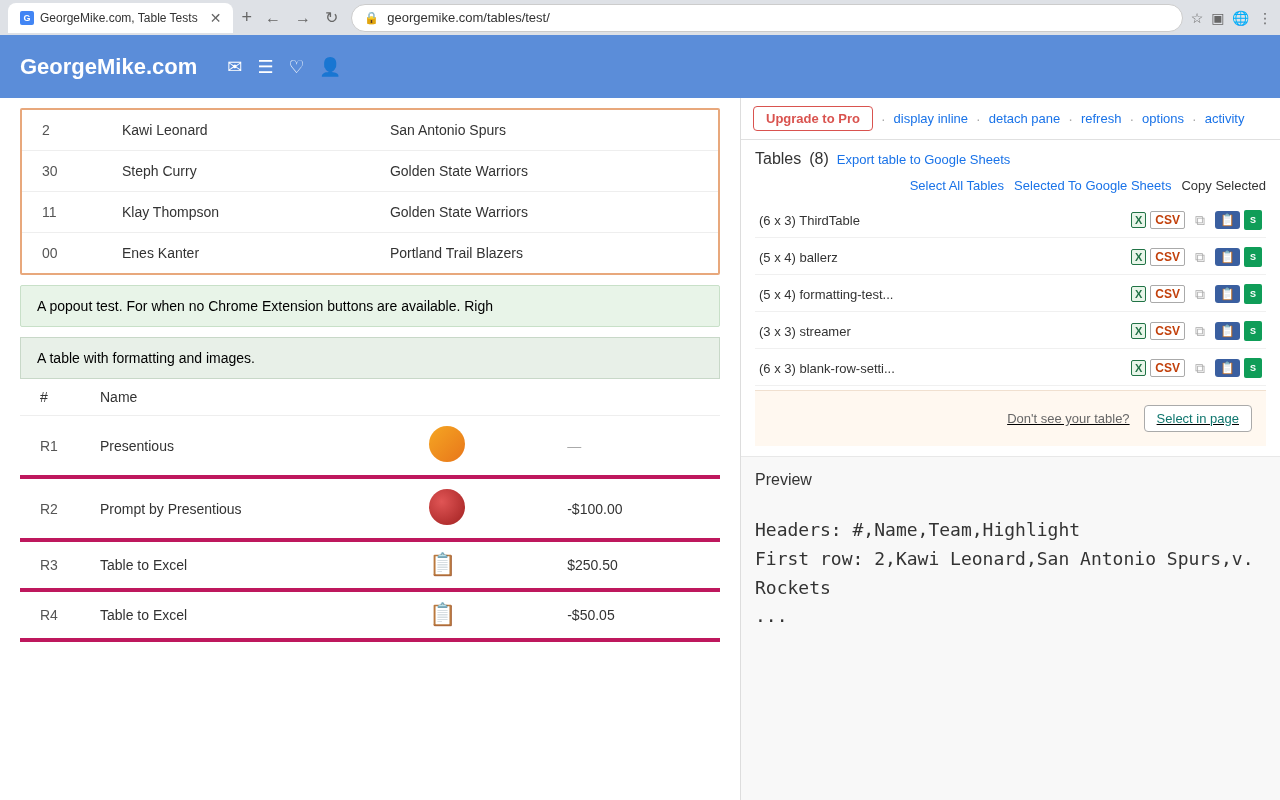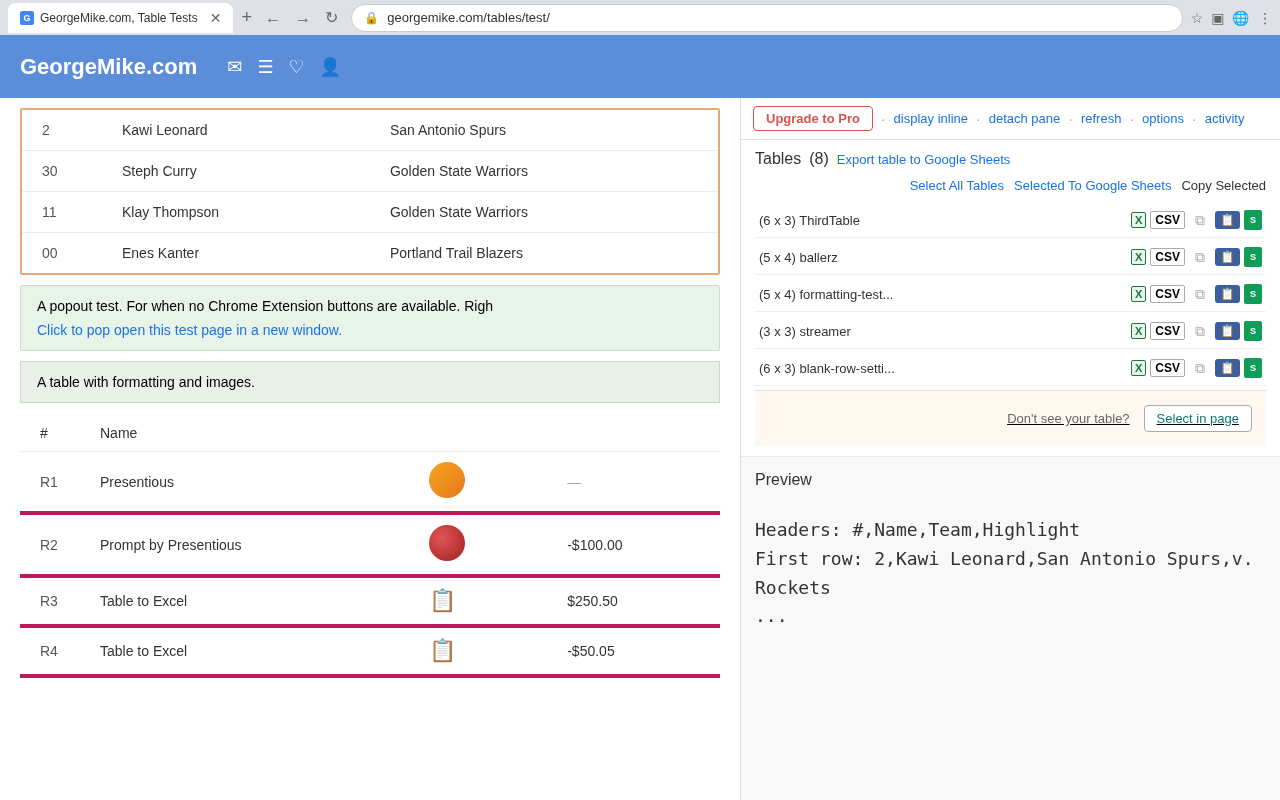--- a/index.html
+++ b/index.html
@@ -39,21 +39,21 @@
     .main-table td { padding: 12px 20px; border-bottom: 1px solid #eee; color: #333; }
     .main-table tr:last-child td { border-bottom: none; }
     .main-table td:first-child { width: 80px; color: #555; }
 
     
     .popout-section { background: #e8f4e8; border: 1px solid #c8e0c8; margin: 10px 20px; padding: 12px 16px; border-radius: 2px; }
     .popout-link { color: #1a73e8; text-decoration: none; display: block; margin-top: 8px; font-size: 14px; }
 
     
     .format-section { margin: 10px 20px; }
-    .format-header { background: #e8f0e8; border: 1px solid #c8d8c8; padding: 12px 16px; margin-bottom: 12px; }
+    .format-header { background: #e8f0e8; border: 1px solid #c8d8c8; padding: 12px 16px; margin-bottom: 0; }
     .format-table { width: 100%; border-collapse: collapse; margin-top: 0; }
     .format-table th { text-align: left; padding: 10px 20px; color: #333; font-weight: normal; border-bottom: 1px solid #eee; }
     .format-table td { padding: 10px 20px; border-bottom: 4px solid #be185d; color: #333; vertical-align: middle; }
     .format-table td:first-child { width: 60px; color: #555; }
     .price-red { color: #c00; }
 
     
     .extension-panel { width: 540px; background: #fff; border-left: 1px solid #ddd; display: flex; flex-direction: column; position: absolute; right: 0; top: 0; bottom: 0; z-index: 10; }
 
     
@@ -76,21 +76,21 @@
     .copy-selected-link { color: #333; font-size: 13px; cursor: pointer; }
 
     
     .table-list { display: flex; flex-direction: column; gap: 2px; }
     .table-item { display: flex; align-items: center; padding: 6px 4px; border-bottom: 1px solid #f0f0f0; }
     .table-item-name { flex: 1; font-size: 13px; color: #333; }
     .table-item-actions { display: flex; align-items: center; gap: 4px; }
 
     
     .xlsx-icon { color: #217346; font-size: 11px; font-weight: bold; background: #e8f5e9; border: 1px solid #217346; padding: 1px 3px; border-radius: 2px; cursor: pointer; }
-    .csv-text { color: #000000; font-size: 12px; font-weight: bold; cursor: pointer; border: 1px solid #aaa; padding: 1px 4px; border-radius: 2px; }
+    .csv-text { color: #c2410c; font-size: 12px; font-weight: bold; cursor: pointer; border: 1px solid #aaa; padding: 1px 4px; border-radius: 2px; }
     .action-icon { width: 22px; height: 22px; display: inline-flex; align-items: center; justify-content: center; cursor: pointer; border-radius: 3px; }
 
     
     .gsheets { background: #0f9d58; color: #fff; border-radius: 2px; width: 18px; height: 20px; display: inline-flex; align-items: center; justify-content: center; font-size: 9px; font-weight: bold; cursor: pointer; }
     .gsheets-green { background: #0f9d58; color: #fff; }
 
     
     .clipboard-btn { background: #3a5fa0; color: #fff; border: none; border-radius: 3px; padding: 2px 5px; cursor: pointer; font-size: 12px; }
 
     
@@ -166,21 +166,20 @@
             <td>00</td>
             <td>Enes Kanter</td>
             <td>Portland Trail Blazers</td>
           </tr>
         </tbody>
       </table>
     </div>
 
     <div class="popout-section">
       <span>A popout test. For when no Chrome Extension buttons are available. Righ</span>
-      <a class="popout-link">Click to pop open this test page in a new window.</a>
     </div>
 
     <div class="format-section">
       <div class="format-header">
         <span>A table with formatting and images.</span>
       </div>
       <table class="format-table">
         <thead>
           <tr>
             <th>#</th>

